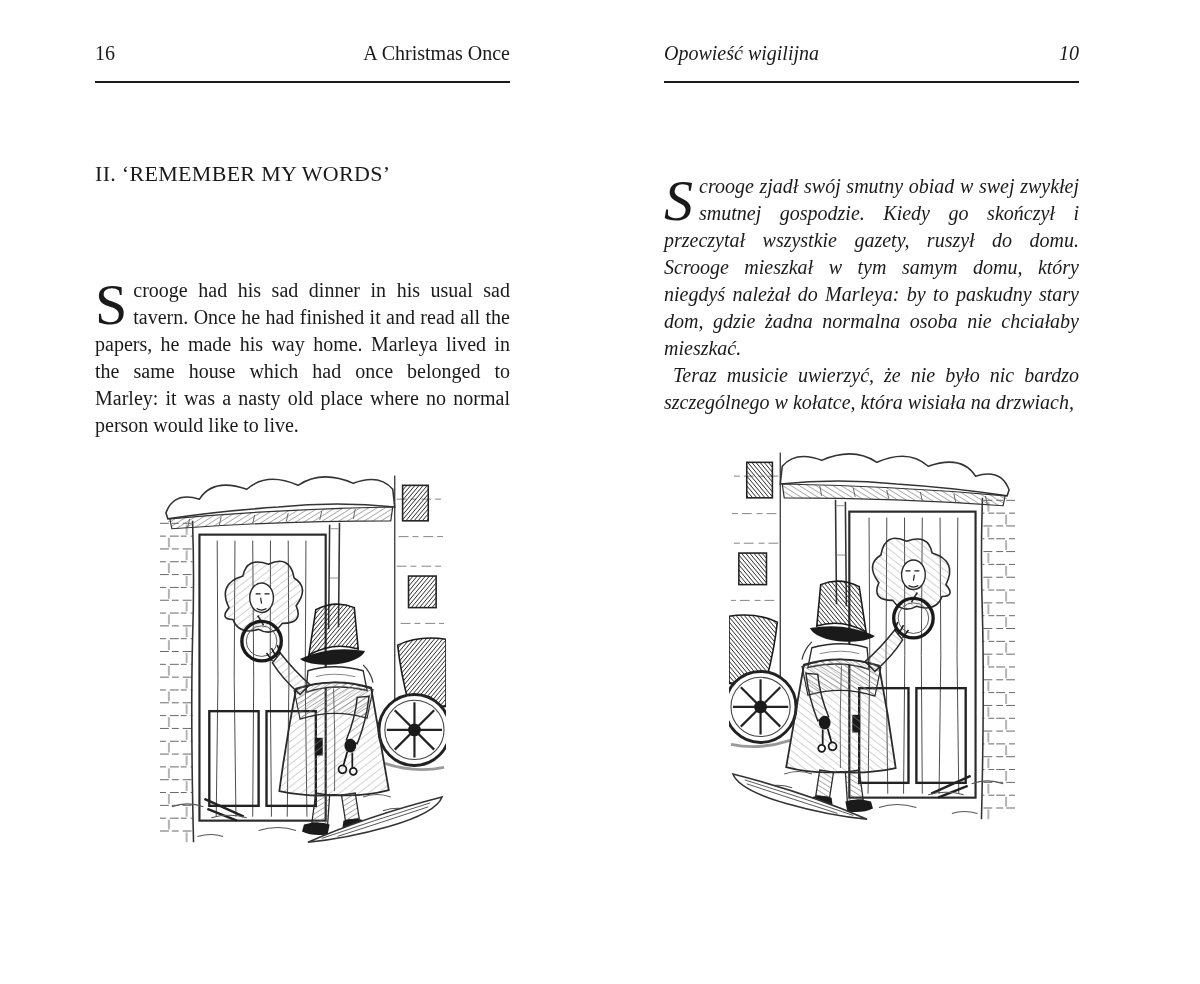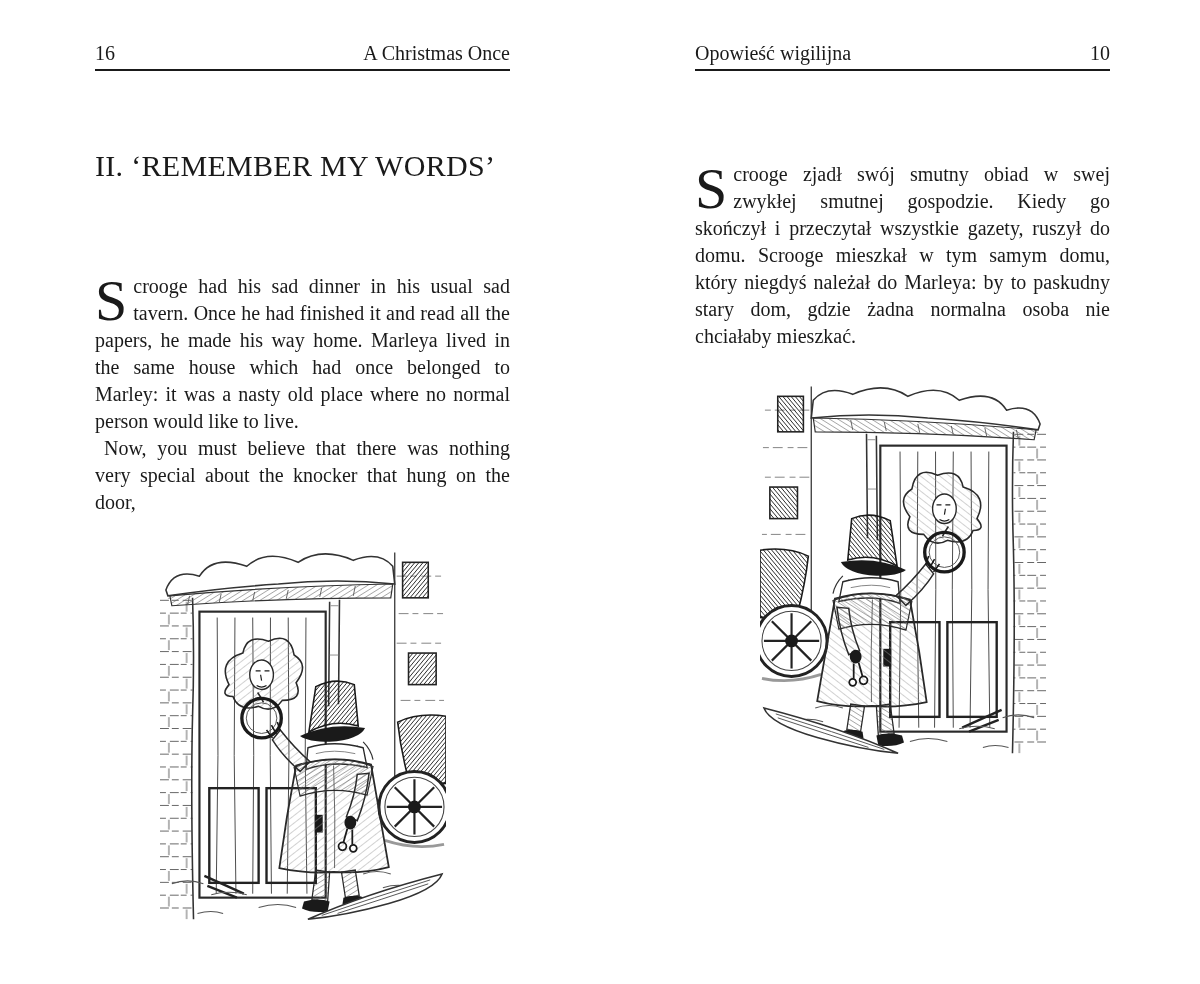--- a/index.html
+++ b/index.html
@@ -10,33 +10,33 @@
     font-family: "Liberation Serif", "DejaVu Serif", serif;
     color: #1a1a1a;
     overflow: hidden;
   }
   .page {
     position: absolute;
     top: 42px;
     width: 415px;
   }
   .page--left  { left: 95px; }
-  .page--right { left: 695px; }
+  .page--right { left: 664px; font-style: italic; }
 
   .running-head {
     display: flex;
     justify-content: space-between;
     font-size: 20px;
-    padding-bottom: 5px;
+    padding-bottom: 17px;
     border-bottom: 2px solid #1a1a1a;
     line-height: 22px;
   }
   .chapter-title {
     margin-top: 78px;
-    font-size: 30px;
+    font-size: 22px;
     font-weight: normal;
     letter-spacing: 0.3px;
     white-space: nowrap;
   }
   .body-text {
     margin-top: 90px;
     font-size: 20px;
     line-height: 27px;
     text-align: justify;
   }
@@ -188,35 +188,35 @@
 </svg>
 
 <section class="page page--left">
   <header class="running-head">
     <span>16</span>
     <span>A Christmas Once</span>
   </header>
   <h1 class="chapter-title">II. ‘REMEMBER MY WORDS’</h1>
   <div class="body-text">
     <p class="para-first"><span class="dropcap">S</span><span>crooge had his sad dinner in his usual sad tavern. Once he had finished it and read all the papers, he made his way home. Marleya lived in the same house which had once belonged to Marley: it was a nasty old place where no normal person would like to live.</span></p>
-    <p class="para-indent">Now, you must believe that there was nothing very special about the knocker that hung on the door,</p>
   </div>
   <figure class="figure">
     <svg class="illu" viewBox="0 0 290 390">
       <use href="#illu"></use>
     </svg>
   </figure>
 </section>
 
 <section class="page page--right">
   <header class="running-head">
     <span>Opowieść wigilijna</span>
     <span>10</span>
   </header>
   <div class="body-text">
     <p class="para-first"><span class="dropcap">S</span><span>crooge zjadł swój smutny obiad w swej zwykłej smutnej gospodzie. Kiedy go skończył i przeczytał wszystkie gazety, ruszył do domu. Scrooge mieszkał w tym samym domu, który niegdyś należał do Marleya: by to paskudny stary dom, gdzie żadna normalna osoba nie chciałaby mieszkać.</span></p>
+    <p class="para-indent">Teraz musicie uwierzyć, że nie było nic bardzo szczególnego w kołatce, która wisiała na drzwiach,</p>
   </div>
   <figure class="figure">
     <svg class="illu illu--mirrored" viewBox="0 0 290 390">
       <use href="#illu"></use>
     </svg>
   </figure>
 </section>
 
 </body></html>

